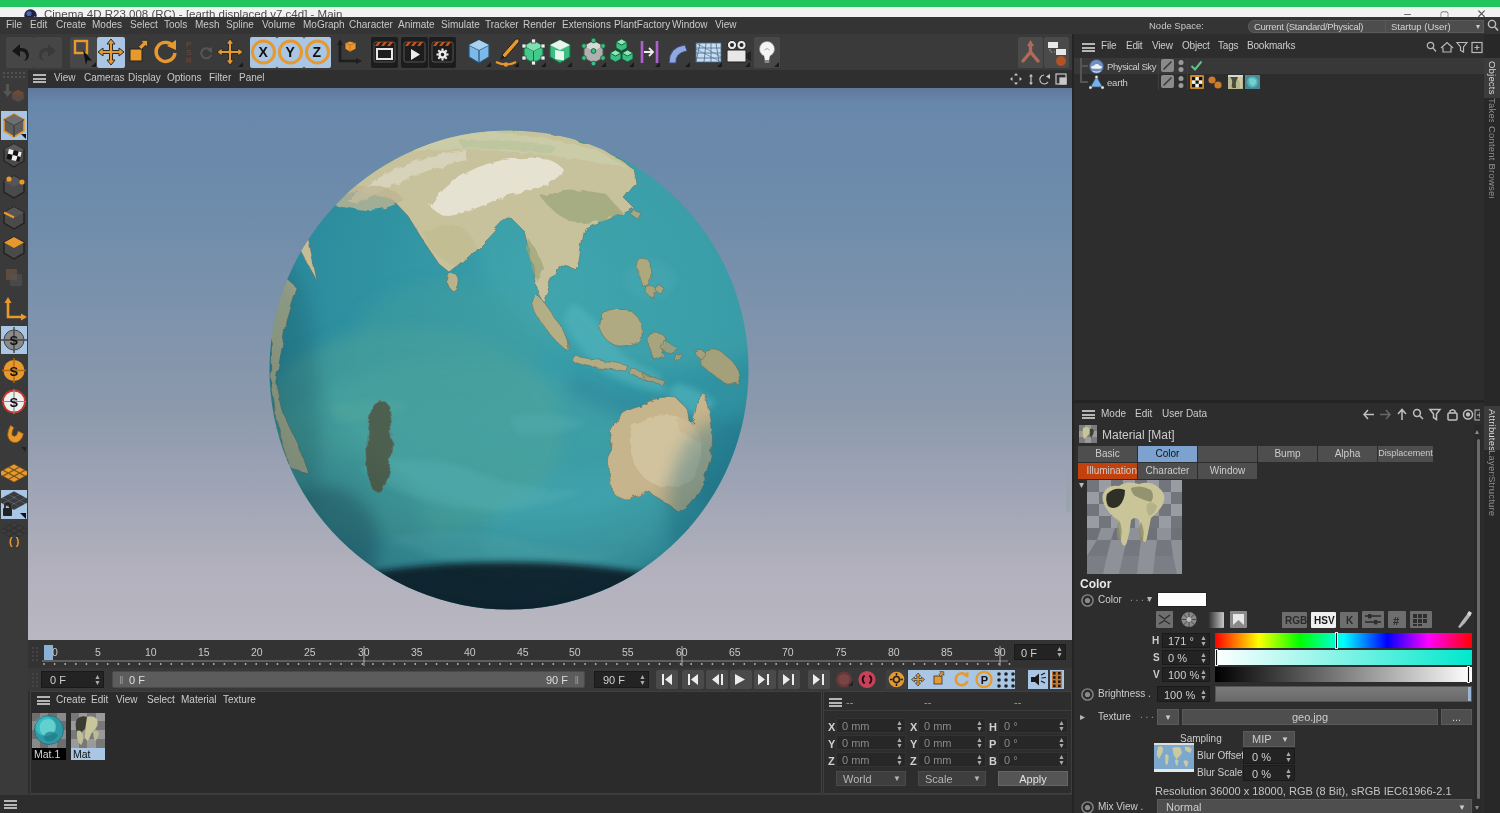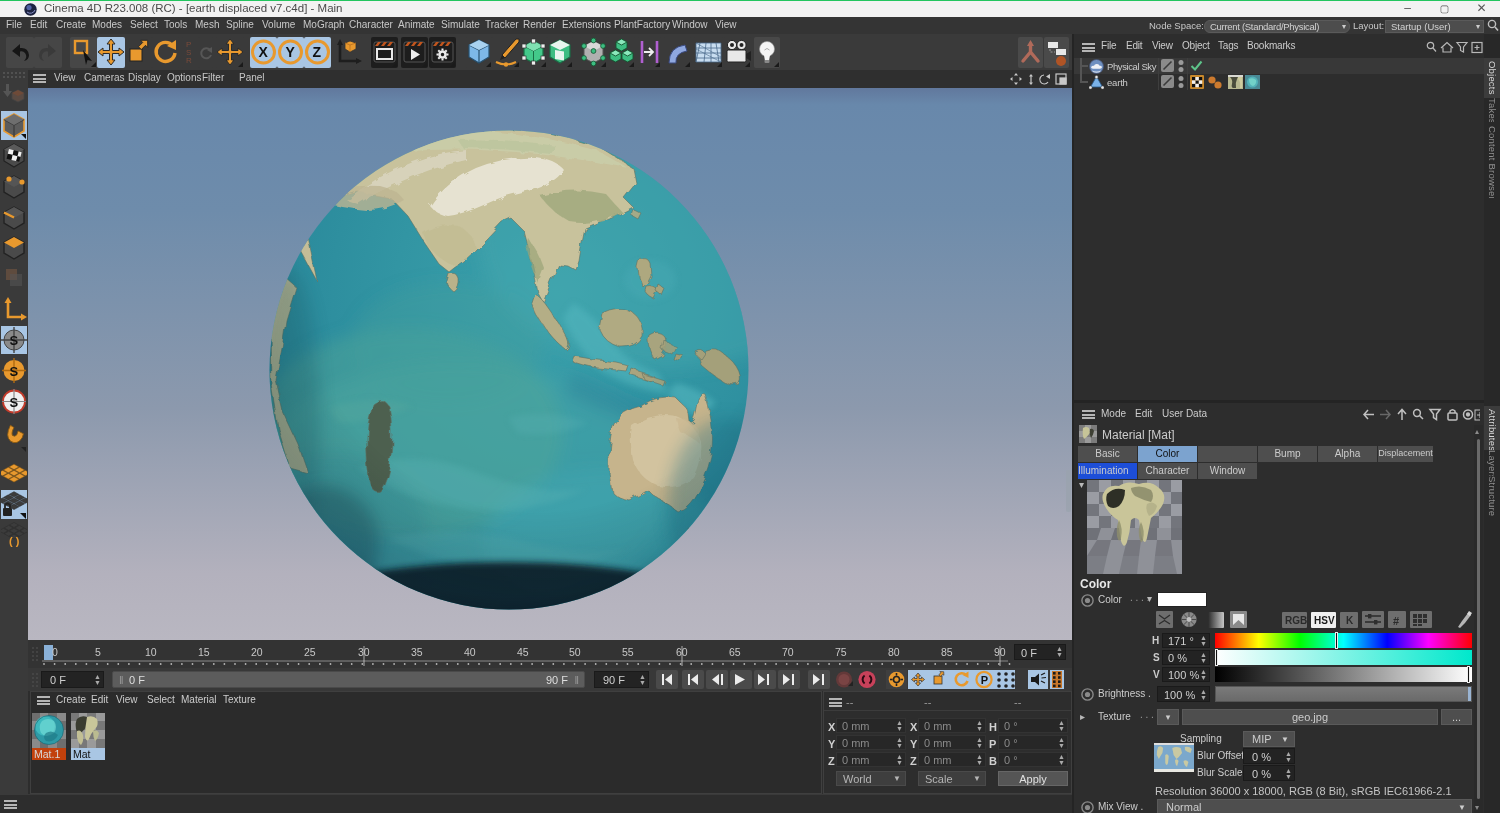--- a/index.html
+++ b/index.html
@@ -3,21 +3,21 @@
 <meta charset="utf-8">
 <style>
 * { margin:0; padding:0; box-sizing:border-box; }
 html,body { width:1500px; height:813px; overflow:hidden; background:#2d2d2d;
   font-family:"Liberation Sans", sans-serif; }
 .abs { position:absolute; }
 #stage { position:relative; width:1500px; height:813px; }
 .mitem { position:absolute; top:2px; }
 
 #titlebar { left:0; top:0; width:1500px; height:17px; background:#f2f2f2;
-  border-top:1px solid #22c55e; }
+  border-top:7px solid #22c55e; }
 #titlebar .ttext { position:absolute; left:44px; top:1px; font-size:11.5px; color:#4a4a4a; }
 #winbtns { position:absolute; right:0px; top:0px; color:#555; font-size:12px; }
 #winbtns span { display:inline-block; width:37px; text-align:center; }
 
 #menubar { left:0; top:17px; width:1500px; height:17px; background:#343434;
   color:#c9c9c9; font-size:10px; }
 .dropbox { position:absolute; top:20px; height:13px; background:#4d4d4d;
   border:1px solid #5a5a5a; color:#d2d2d2; font-size:9.5px; padding:0px 10px 0 5px; line-height:12px; white-space:nowrap; overflow:hidden; }
 .dropbox .arr { position:absolute; right:3px; top:0px; font-size:8px; color:#ccc; }
 
@@ -94,21 +94,21 @@
     <span class="mitem" style="left:441px">Simulate</span>
     <span class="mitem" style="left:485px">Tracker</span>
     <span class="mitem" style="left:523px">Render</span>
     <span class="mitem" style="left:562px">Extensions</span>
     <span class="mitem" style="left:614px">PlantFactory</span>
     <span class="mitem" style="left:672px">Window</span>
     <span class="mitem" style="left:715px">View</span>
     <span class="mitem" style="left:1149px;font-size:9.5px;top:3px">Node Space:</span>
     <span class="mitem" style="left:1353px;font-size:9.5px;top:3px">Layout:</span>
   </div>
-  <div class="dropbox abs" style="left:1204px; width:146px;letter-spacing:-0.3px;border-radius:6px;">Current (Standard/Physical)<span class="arr" style="letter-spacing:0">▾</span></div>
+  <div class="dropbox abs" style="left:1248px; width:146px;letter-spacing:-0.3px;border-radius:6px;">Current (Standard/Physical)<span class="arr" style="letter-spacing:0">▾</span></div>
   <div class="dropbox abs" style="left:1385px; width:99px;">Startup (User)<span class="arr">▾</span></div>
   <svg class="abs" style="left:1487px;top:19px" width="12" height="13" viewBox="0 0 12 13">
     <circle cx="5" cy="5" r="3.6" stroke="#c0c0c0" stroke-width="1.4" fill="none"></circle>
     <line x1="8" y1="8" x2="11" y2="11.5" stroke="#c0c0c0" stroke-width="1.6"></line>
   </svg>
 
   <div id="toolbar" class="abs">
 
     <div class="tbtn" style="left:6px;background:#464646">
       <svg width="28" height="31" viewBox="0 0 28 31">
@@ -553,21 +553,21 @@
       </svg>
     </div>
   </div>
 
   <div id="vpmenu" class="abs">
     <div class="hamb" style="left:5px;top:4px"></div>
     <span class="mitem" style="left:26px">View</span>
     <span class="mitem" style="left:56px">Cameras</span>
     <span class="mitem" style="left:100px">Display</span>
     <span class="mitem" style="left:139px">Options</span>
-    <span class="mitem" style="left:174px">Filter</span>
+    <span class="mitem" style="left:181px">Filter</span>
     <span class="mitem" style="left:211px">Panel</span>
     <svg class="abs" style="left:982px;top:3px" width="58" height="13" viewBox="0 0 58 13">
       <g stroke="#c8c8c8" stroke-width="1.2" fill="#c8c8c8">
         <path d="M6 0 L8 2.5 L4 2.5 Z M6 12 L8 9.5 L4 9.5 Z M0 6 L2.5 4 L2.5 8 Z M12 6 L9.5 4 L9.5 8 Z" stroke="none"></path>
         <path d="M21 1 L23 3.5 L19 3.5 Z M21 12 L23 9.5 L19 9.5 Z" stroke="none"></path>
           <line x1="21" y1="3" x2="21" y2="10"></line>
         <path d="M34 2 A4.5 4.5 0 1 0 38 9" fill="none"></path>
           <path d="M36 3.5 L40 1 L40 6 Z" stroke="none"></path>
         <rect x="46" y="1" width="10" height="10" fill="none"></rect>
           <rect x="50" y="5" width="6" height="6" fill="#c8c8c8"></rect>
@@ -984,21 +984,21 @@
             <rect x="16" y="17" width="9" height="9"></rect>
             <rect x="8" y="26" width="8" height="9"></rect>
             <rect x="25" y="26" width="9" height="9"></rect>
           </g>
         <circle cx="17" cy="17" r="14.5" fill="#2e9aa6"></circle>
         <circle cx="13" cy="13" r="10" fill="#45c4c8" opacity="0.7"></circle>
         <path d="M10 8 Q16 4 22 8 Q26 14 22 20 Q14 26 9 20 Q6 13 10 8" fill="#7adfd8" opacity="0.6"></path>
         <path d="M14 20 Q20 16 26 22 Q22 30 14 28 Q10 24 14 20" fill="#1f7a88" opacity="0.7"></path>
         <circle cx="17" cy="17" r="14.5" fill="none" stroke="#16606e" stroke-width="1" opacity="0.6"></circle>
       </svg>
-      <div class="abs" style="left:0;top:35px;width:34px;height:12px;background:#c2410c;color:#d8d8d8;font-size:10.5px;padding:0 0 0 2px;">Mat.1</div>
+      <div class="abs" style="left:0;top:35px;width:34px;height:12px;background:#000000;color:#d8d8d8;font-size:10.5px;padding:0 0 0 2px;">Mat.1</div>
     </div>
 
     <div class="abs" style="left:40px;top:21px;width:34px;height:47px;">
       <svg width="34" height="35" viewBox="0 0 34 35">
         <rect width="34" height="35" fill="#9a9a9a"></rect>
         <g fill="#787878">
             <rect x="0" y="0" width="8" height="8"></rect>
             <rect x="16" y="0" width="9" height="8"></rect>
             <rect x="8" y="8" width="8" height="9"></rect>
             <rect x="25" y="8" width="9" height="9"></rect>
@@ -1173,21 +1173,21 @@
 
     <div class="abs" style="left:4px;top:43px;width:355px;height:16px;">
       <div class="abs" style="left:0;width:59px;height:16px;background:#4e4e4e;text-align:center;padding-top:2px;font-size:10px;overflow:hidden;white-space:nowrap">Basic</div>
       <div class="abs" style="left:60px;width:59px;height:16px;background:#7ca3cf;color:#101010;text-align:center;padding-top:2px;font-size:10px;overflow:hidden;white-space:nowrap">Color</div>
       <div class="abs" style="left:120px;width:59px;height:16px;background:#4e4e4e;text-align:center;padding-top:16px;font-size:16px;overflow:hidden;white-space:nowrap">Reflectance</div>
       <div class="abs" style="left:180px;width:59px;height:16px;background:#4e4e4e;text-align:center;padding-top:2px;font-size:10px;overflow:hidden;white-space:nowrap">Bump</div>
       <div class="abs" style="left:240px;width:59px;height:16px;background:#4e4e4e;text-align:center;padding-top:2px;font-size:10px;overflow:hidden;white-space:nowrap">Alpha</div>
       <div class="abs" style="left:300px;width:55px;height:16px;background:#4e4e4e;text-align:center;padding-top:2px;font-size:9px;overflow:hidden;white-space:nowrap">Displacement</div>
     </div>
     <div class="abs" style="left:4px;top:60px;width:179px;height:16px;">
-      <div class="abs" style="left:0;width:59px;height:16px;background:#1d4ed8;text-align:left;padding-top:2px;font-size:10px;overflow:hidden;white-space:nowrap">Illumination</div>
+      <div class="abs" style="left:0;width:59px;height:16px;background:#c2410c;text-align:right;padding-top:2px;font-size:10px;overflow:hidden;white-space:nowrap">Illumination</div>
       <div class="abs" style="left:60px;width:59px;height:16px;background:#4e4e4e;text-align:center;padding-top:2px;font-size:10px;overflow:hidden;white-space:nowrap">Character</div>
       <div class="abs" style="left:120px;width:59px;height:16px;background:#4e4e4e;text-align:center;padding-top:2px;font-size:10px;overflow:hidden;white-space:nowrap">Window</div>
     </div>
 
     <span class="abs" style="left:5px;top:76px;color:#b8b8b8;font-size:10px">▾</span>
     <svg class="abs" style="left:13px;top:77px" width="95" height="94" viewBox="0 0 95 94">
       <rect width="95" height="94" fill="#9a9ca3"></rect>
       <g fill="#73757c">
         <rect x="0" y="0" width="12" height="12"></rect>
           <rect x="24" y="0" width="12" height="12"></rect>

